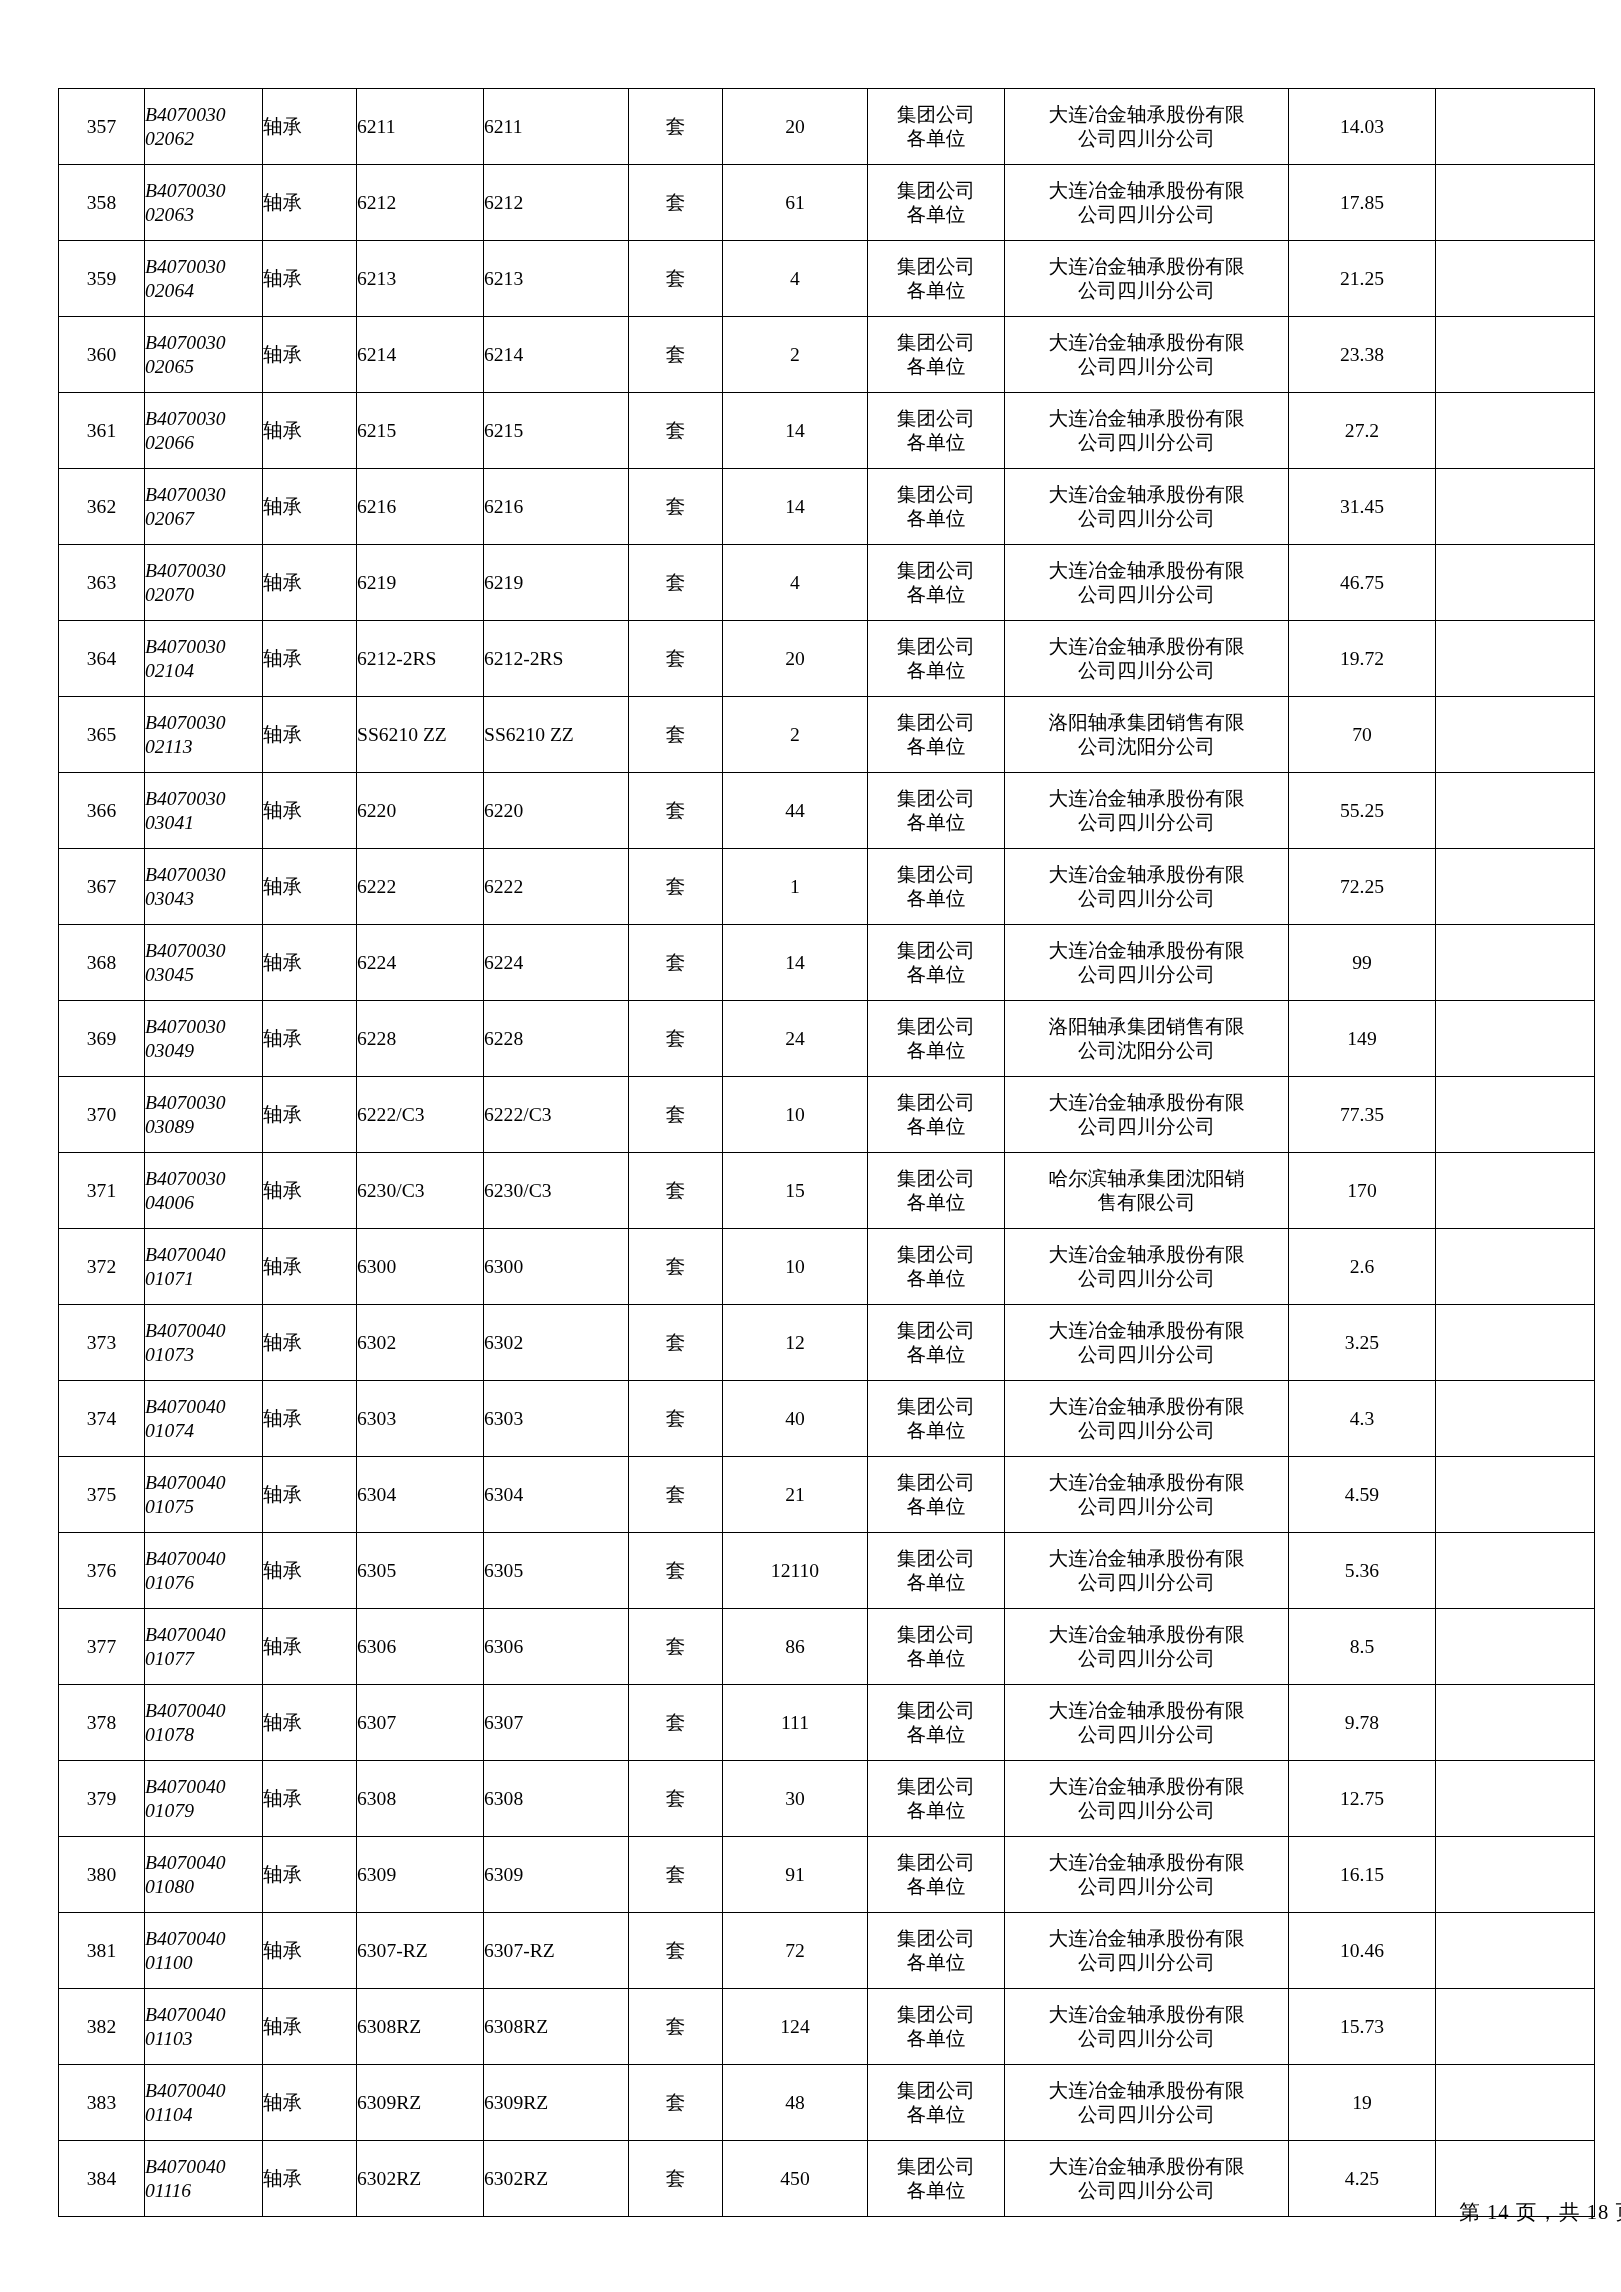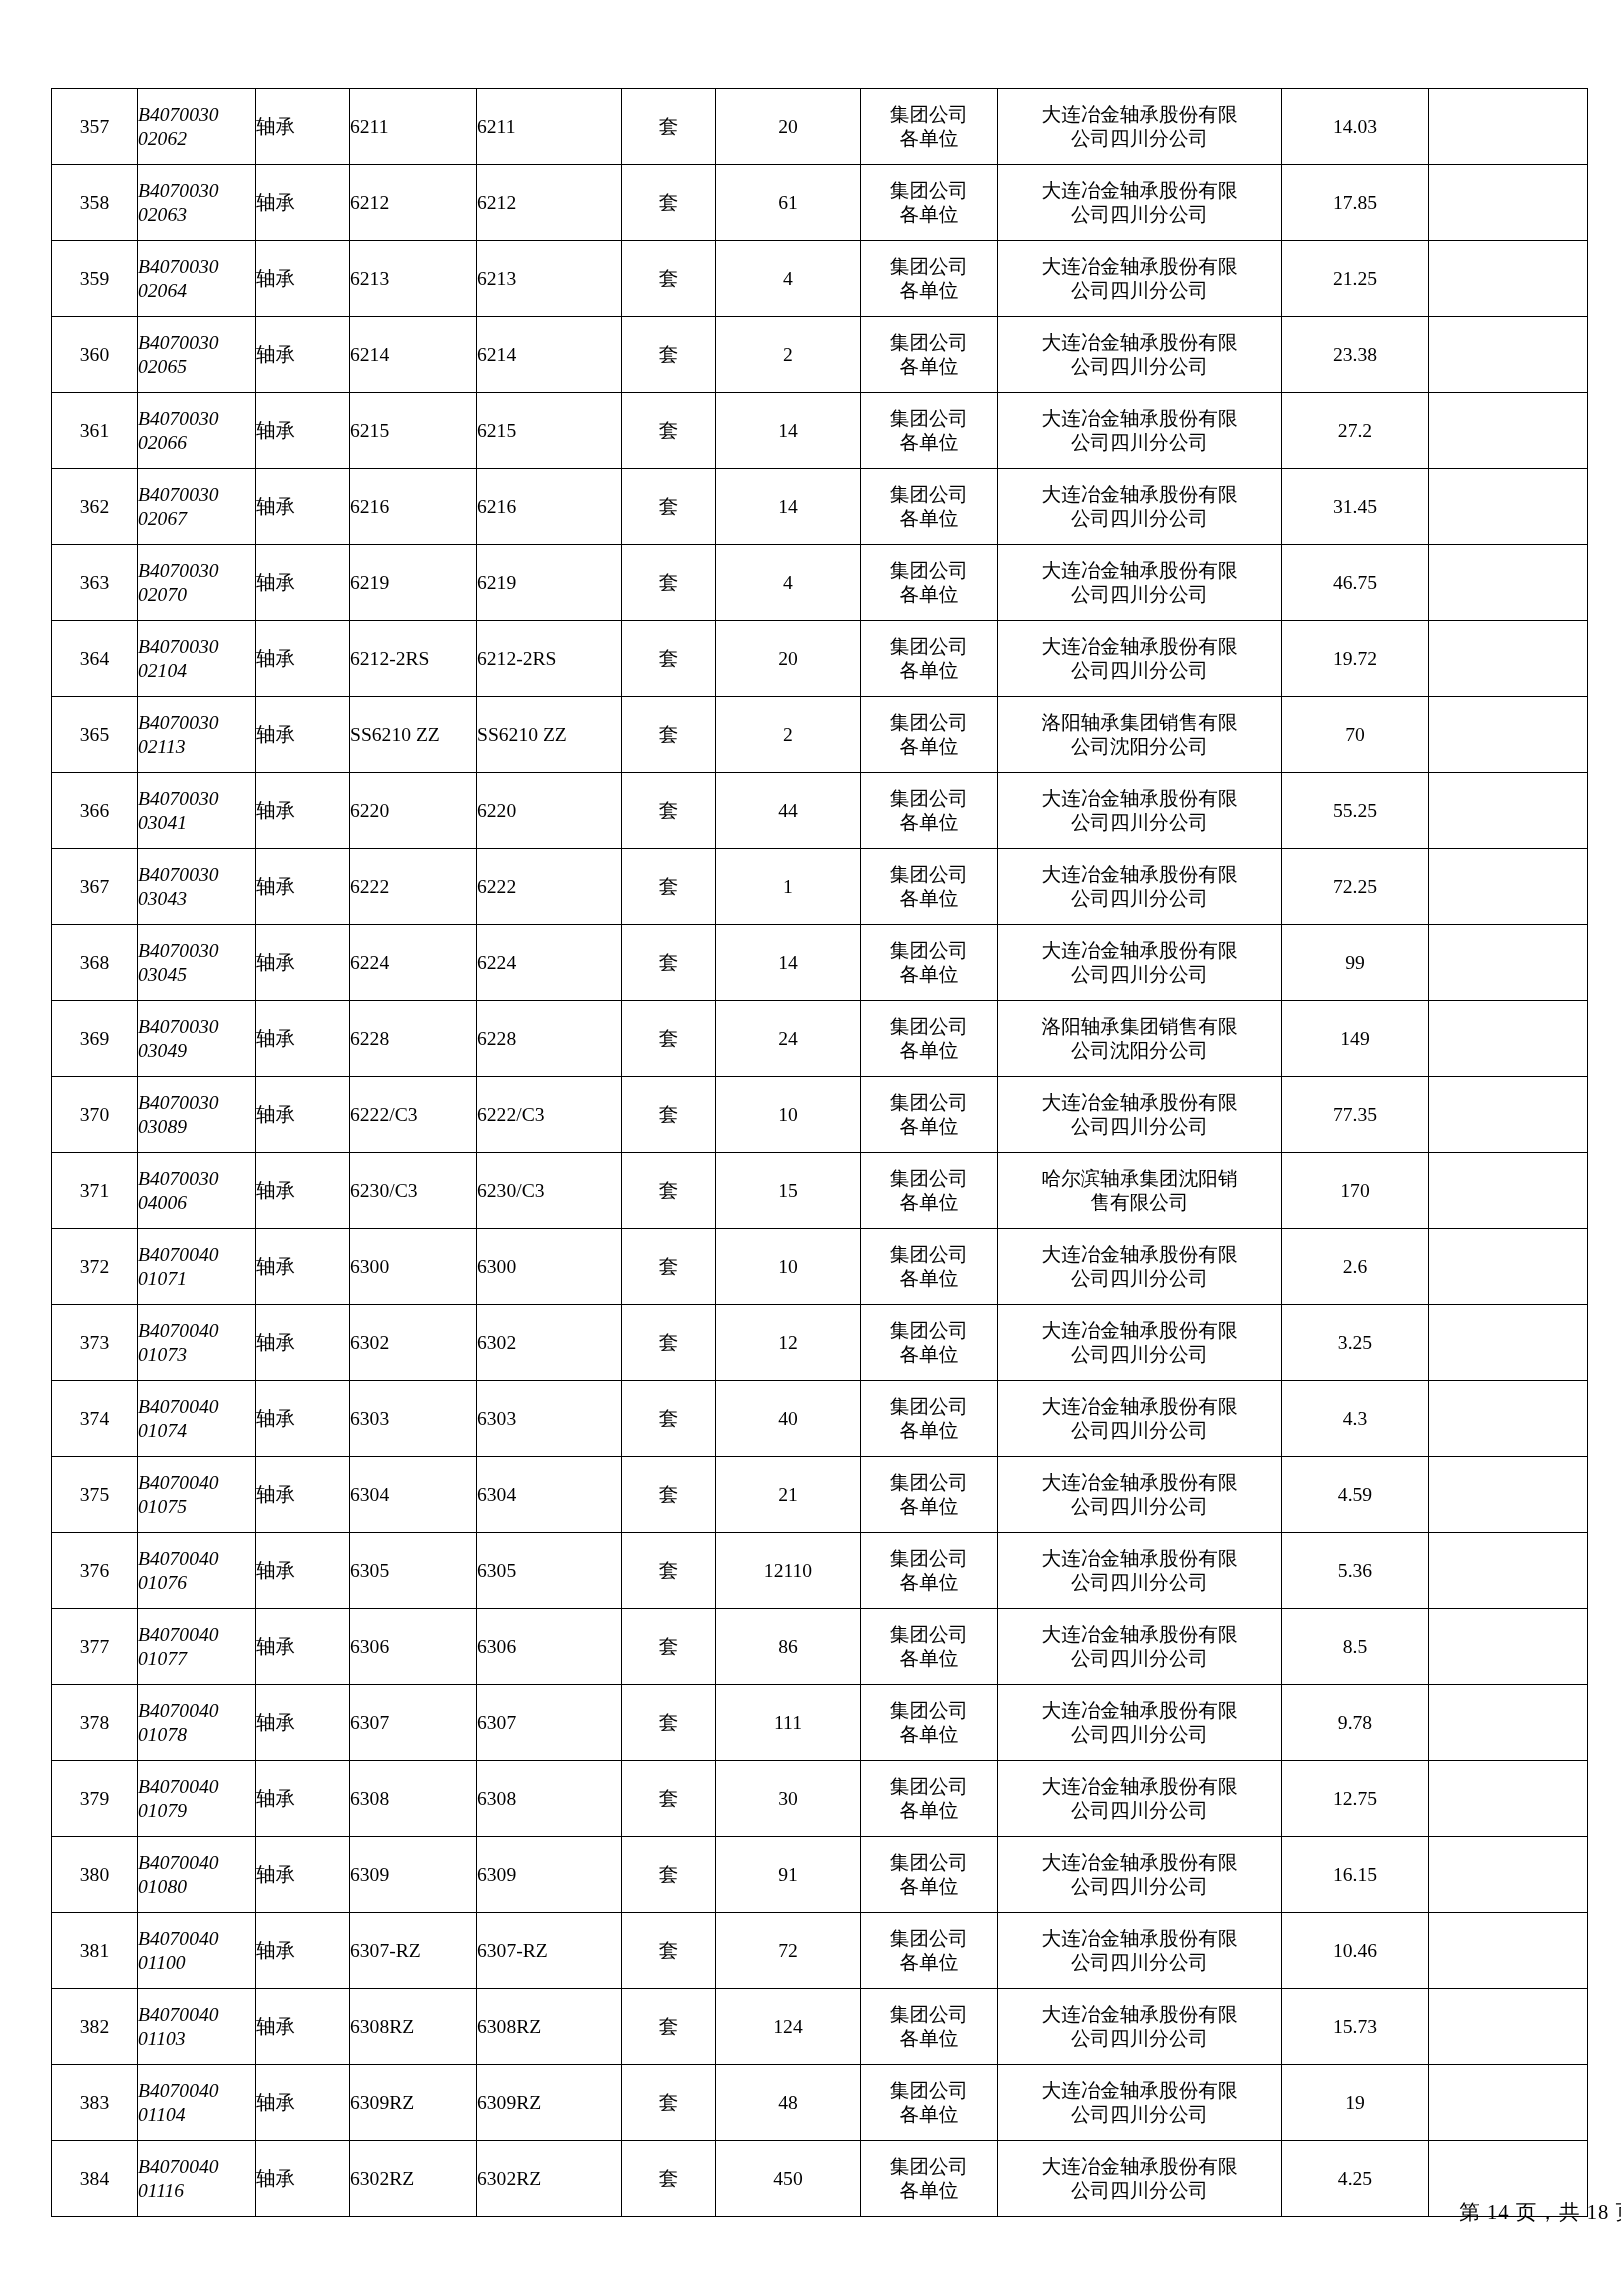--- a/index.html
+++ b/index.html
@@ -17,21 +17,21 @@
   .page {
     position: absolute;
     left: 0;
     top: 0;
     width: 1621px;
     height: 2293px;
     box-sizing: border-box;
   }
   .table-wrap {
     position: absolute;
-    left: 51px;
+    left: 58px;
     top: 88px;
     width: 1450px;
   }
   table.doc-table {
     border-collapse: collapse;
     table-layout: fixed;
     width: 1537px;
   }
   table.doc-table td {
     border: 1.5px solid #000000;

